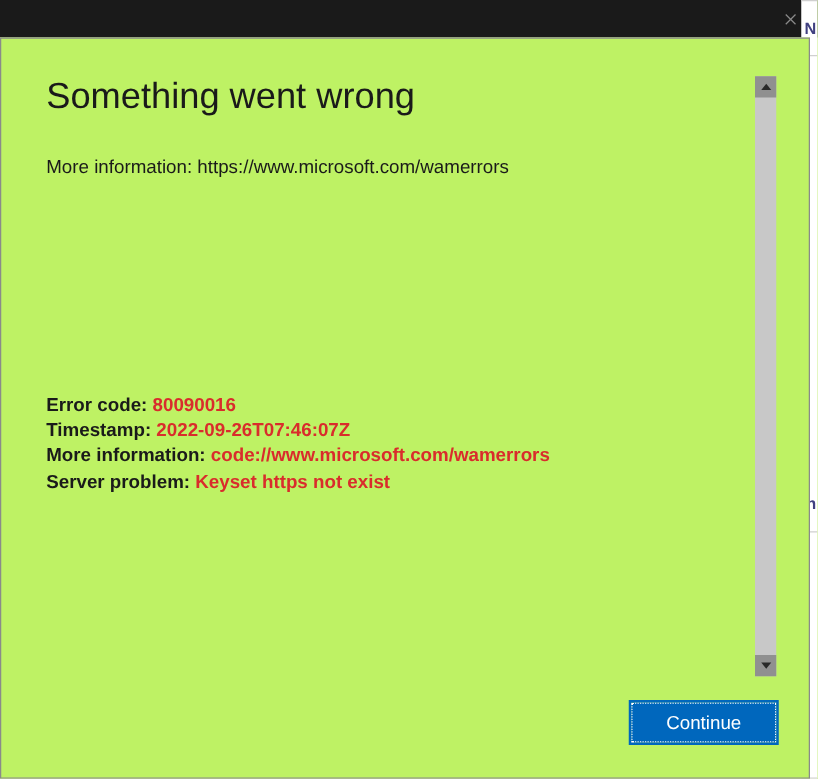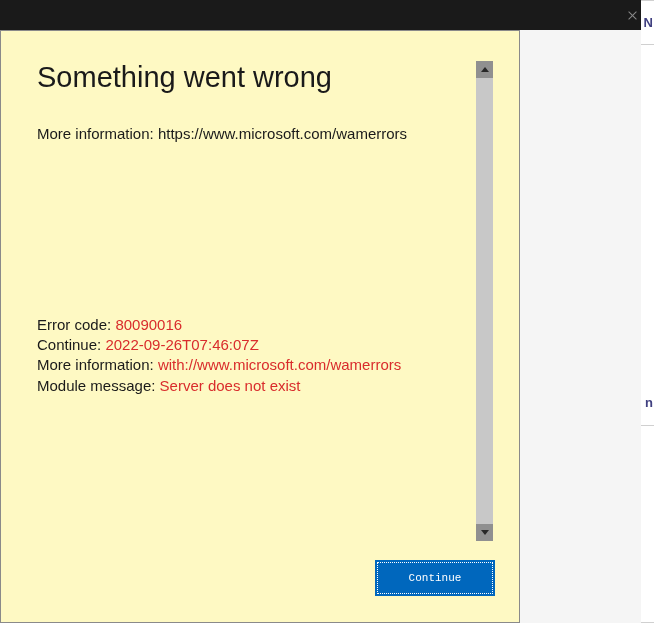--- a/index.html
+++ b/index.html
@@ -33,23 +33,23 @@
       width: 11px;
       height: 1px;
       background: #8a8a8a;
     }
     .close-x::before { transform: rotate(45deg); }
     .close-x::after { transform: rotate(-45deg); }
     .dialog {
       position: absolute;
       top: 30px;
       left: 0;
-      width: 520px;
+      width: 648px;
       height: 593px;
-      background: #fef9c3;
+      background: #bef264;
       border: 1px solid #8a8a8a;
     }
     .content {
       position: absolute;
       top: 30px;
       left: 36px;
       right: 62px;
       bottom: 75px;
     }
     .scrollbar {
@@ -89,34 +89,34 @@
     .body-text {
       line-height: 1.38;
       color: #1a1a1a;
       margin-bottom: 20px;
     }
     .gap { height: 150px; }
     .subhead {
       color: #1a1a1a;
       margin-bottom: 30px;
     }
-    .kv { color: #1a1a1a; line-height: 1.36; }
+    .kv { color: #1a1a1a; line-height: 1.36; font-weight: bold; }
     .red { color: #d92c2c; }
     .btn {
       position: absolute;
       right: 26px;
       bottom: 28px;
       width: 116px;
       height: 32px;
       background: #0067bd;
       color: #fff;
       border: 1px dotted #fff;
       outline: 2px solid #0067bd;
-      font-size: 11px;
-      font-family: Liberation Mono, monospace;
+      font-size: 15px;
+      font-family: Liberation Sans, sans-serif;
       cursor: pointer;
     }
     .side {
       position: absolute;
       top: 0;
       left: 641px;
       width: 13px;
       height: 623px;
       background: #fff;
       border-top: 1px solid #d0d0d0;
@@ -158,27 +158,27 @@
 
     <p class="body-text">More information: https://www.microsoft.com/wamerrors</p>
 
     <div class="gap"></div>
 
 
     <div class="kv">
       <span>Error code: </span><span class="red">80090016</span>
     </div>
     <div class="kv">
-      <span>Continue: </span><span class="red">2022-09-26T07:46:07Z</span>
+      <span>Timestamp: </span><span class="red">2022-09-26T07:46:07Z</span>
     </div>
     <div class="kv">
-      <span>More information: </span><span class="red">with://www.microsoft.com/wamerrors</span>
+      <span>More information: </span><span class="red">code://www.microsoft.com/wamerrors</span>
     </div>
     <div class="kv">
-      <span>Module message: </span><span class="red">Server does not exist</span>
+      <span>Server problem: </span><span class="red">Keyset https not exist</span>
     </div>
   </div>
 
   <div class="scrollbar">
     <div class="scrollbar-btn top">
       <div class="arrow up"></div>
     </div>
     <div class="scrollbar-btn bot">
       <div class="arrow dn"></div>
     </div>

